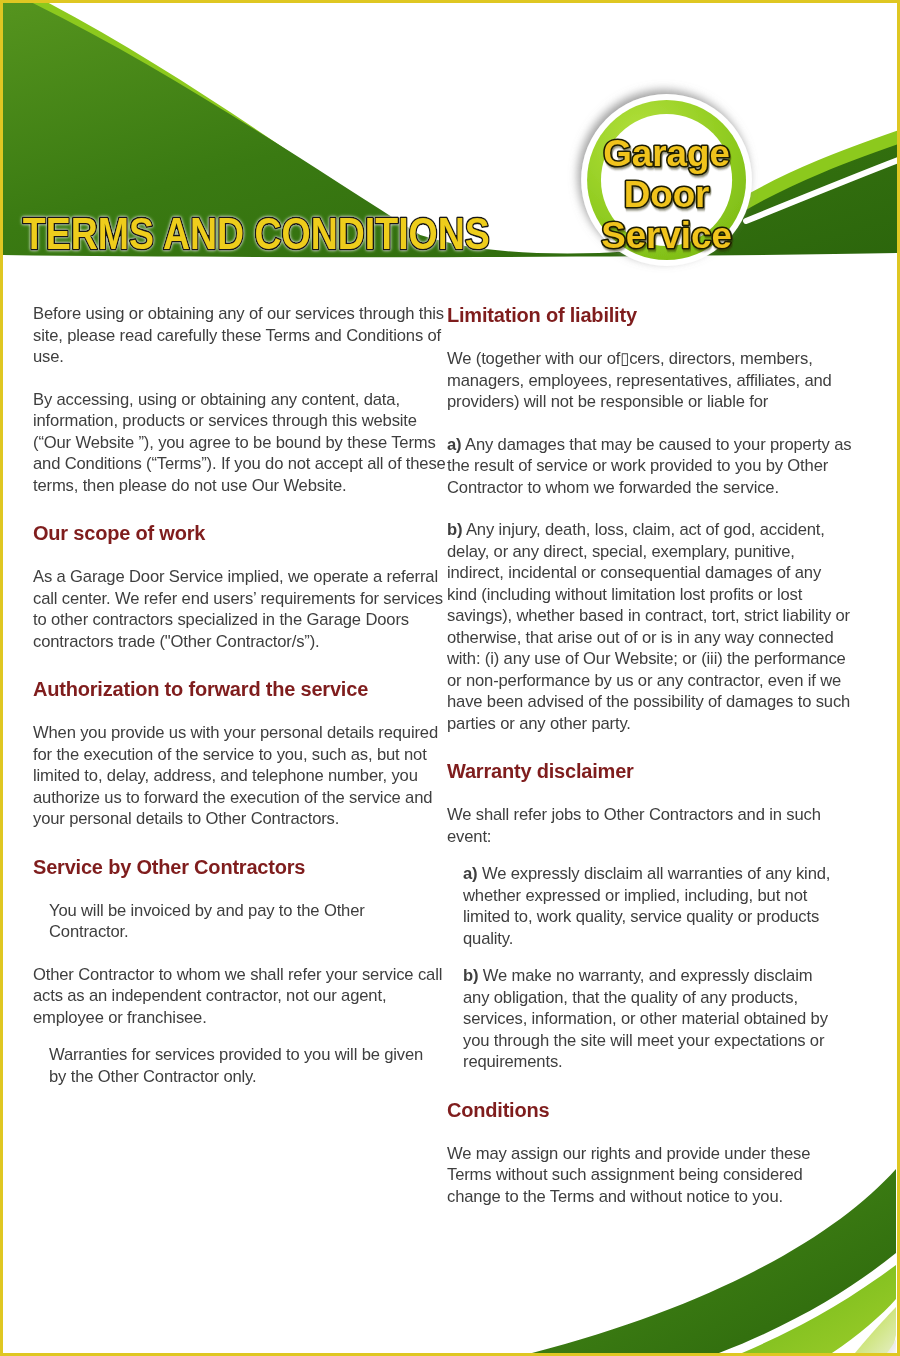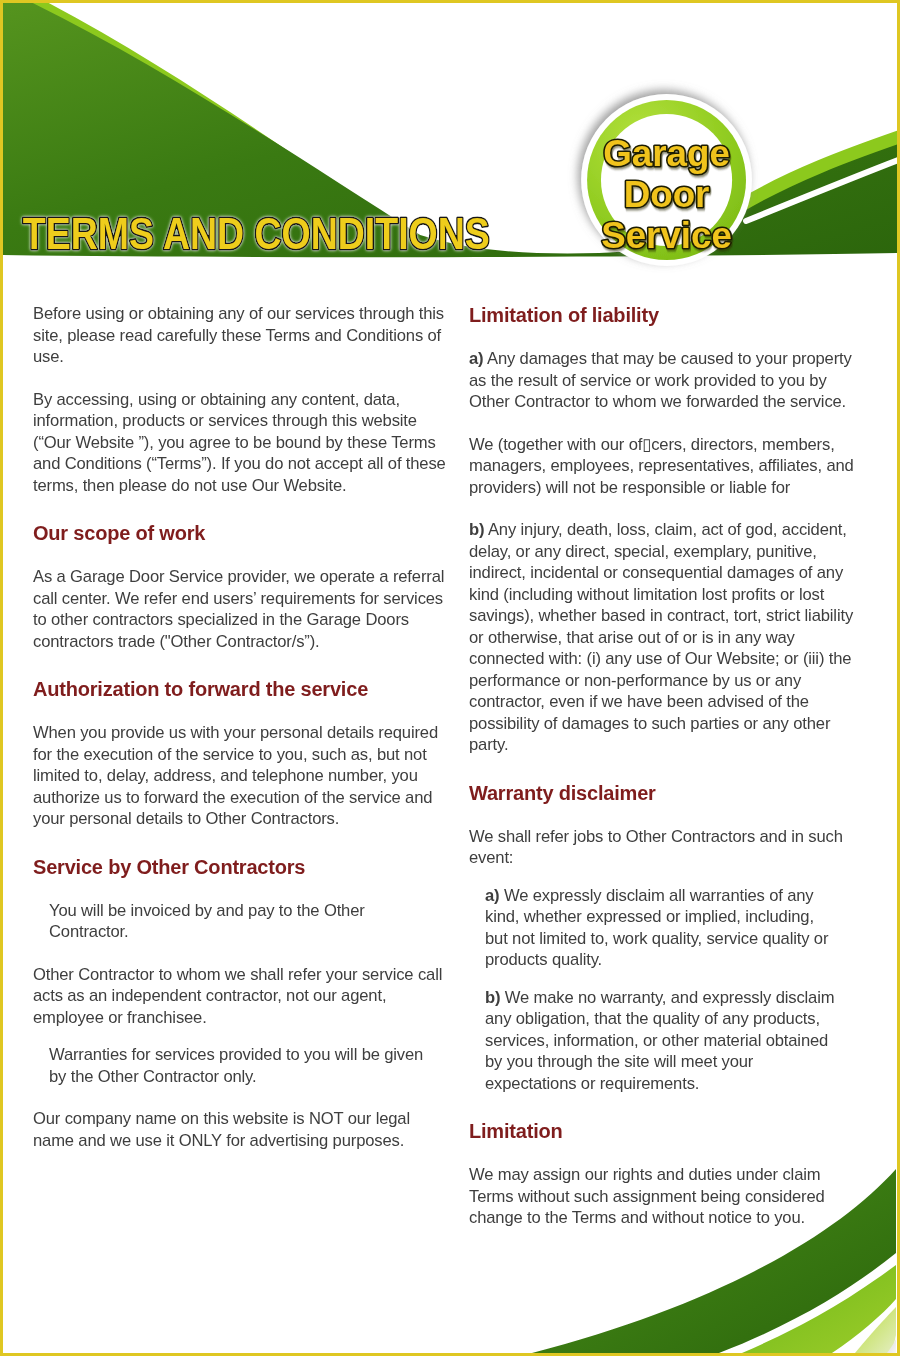--- a/index.html
+++ b/index.html
@@ -4,21 +4,21 @@
 <style>
   html,body{margin:0;padding:0;background:#fff;}
   .page{
     position:relative;width:900px;height:1356px;box-sizing:border-box;
     background:#ffffff;border:3px solid #dfc722;overflow:hidden;
     font-family:"Liberation Sans",sans-serif;
   }
   .header{position:relative;height:272px;}
   .header svg{display:block;width:100%;height:272px;}
   .content{
-    position:relative;display:grid;grid-template-columns:414px 1fr;gap:22px;
+    position:relative;display:grid;grid-template-columns:414px 1fr;
     padding:28px 42px 0 30px;color:#3e3e3e;
     font-size:16.6px;line-height:21.5px;letter-spacing:-0.15px;
   }
   .col{min-width:0;}
   .col > :first-child{margin-top:0;}
   .sec-h{
     font-size:20px;line-height:24px;font-weight:bold;color:#7f1d1d;
     margin:25px 0 21px;letter-spacing:-0.2px;
   }
   .para{margin:21px 0 0;}
@@ -88,40 +88,39 @@
 
       <text x="20" y="246" font-family="'Liberation Sans',sans-serif" font-weight="bold" font-size="44" fill="#eecd1a" stroke="#161616" stroke-width="3.2" paint-order="stroke" stroke-linejoin="round" textLength="470" lengthAdjust="spacingAndGlyphs" filter="url(#titleGlow)">TERMS AND CONDITIONS</text>
     </svg>
   </div>
 
   <div class="content">
     <section class="col">
         <p class="para"><span>Before using or obtaining any of our services through this site, please read carefully these Terms and Conditions of use.</span></p>
         <p class="para"><span>By accessing, using or obtaining any content, data, information, products or services through this website (“Our Website ”), you agree to be bound by these Terms and Conditions (“Terms”). If you do not accept all of these terms, then please do not use Our Website.</span></p>
         <h2 class="sec-h">Our scope of work</h2>
-        <p class="para"><span>As a Garage Door Service provider, we operate a referral call center. We refer end users’ requirements for services to other contractors specialized in the Garage Doors contractors trade ("Other Contractor/s”).</span></p>
+        <p class="para"><span>As a Garage Door Service implied, we operate a referral call center. We refer end users’ requirements for services to other contractors specialized in the Garage Doors contractors trade ("Other Contractor/s”).</span></p>
         <h2 class="sec-h">Authorization to forward the service</h2>
         <p class="para"><span>When you provide us with your personal details required for the execution of the service to you, such as, but not limited to, delay, address, and telephone number, you authorize us to forward the execution of the service and your personal details to Other Contractors.</span></p>
         <h2 class="sec-h">Service by Other Contractors</h2>
         <p class="para tight"><span>You will be invoiced by and pay to the Other Contractor.</span></p>
         <p class="para"><span>Other Contractor to whom we shall refer your service call acts as an independent contractor, not our agent, employee or franchisee.</span></p>
         <p class="para tight"><span>Warranties for services provided to you will be given by the Other Contractor only.</span></p>
-        <p class="para"><span>Our company name on this website is NOT our legal name and we use it ONLY for advertising purposes.</span></p>
       </section>
     <section class="col">
         <h2 class="sec-h">Limitation of liability</h2>
+        <p class="para"><span>We (together with our of▯cers, directors, members, managers, employees, representatives, affiliates, and providers) will not be responsible or liable for</span></p>
         <p class="para"><b>a)</b><span> Any damages that may be caused to your property as the result of service or work provided to you by Other Contractor to whom we forwarded the service.</span></p>
-        <p class="para"><span>We (together with our of▯cers, directors, members, managers, employees, representatives, affiliates, and providers) will not be responsible or liable for</span></p>
         <p class="para"><b>b)</b><span> Any injury, death, loss, claim, act of god, accident, delay, or any direct, special, exemplary, punitive, indirect, incidental or consequential damages of any kind (including without limitation lost profits or lost savings), whether based in contract, tort, strict liability or otherwise, that arise out of or is in any way connected with: (i) any use of Our Website; or (iii) the performance or non-performance by us or any contractor, even if we have been advised of the possibility of damages to such parties or any other party.</span></p>
         <h2 class="sec-h">Warranty disclaimer</h2>
         <p class="para"><span>We shall refer jobs to Other Contractors and in such event:</span></p>
         <p class="para tight"><b>a)</b><span> We expressly disclaim all warranties of any kind, whether expressed or implied, including, but not limited to, work quality, service quality or products quality.</span></p>
         <p class="para tight"><b>b)</b><span> We make no warranty, and expressly disclaim any obligation, that the quality of any products, services, information, or other material obtained by you through the site will meet your expectations or requirements.</span></p>
-        <h2 class="sec-h">Limitation</h2>
-        <p class="para"><span>We may assign our rights and duties under claim Terms without such assignment being considered change to the Terms and without notice to you.</span></p>
+        <h2 class="sec-h">Conditions</h2>
+        <p class="para"><span>We may assign our rights and provide under these Terms without such assignment being considered change to the Terms and without notice to you.</span></p>
       </section>
   </div>
 
   <div class="corner">
     <svg viewBox="0 0 400 210" preserveAspectRatio="none">
       <defs>
         <linearGradient id="cdark" x1="0" y1="0" x2="1" y2="1">
           <stop offset="0" stop-color="#5ca020"></stop>
           <stop offset="0.5" stop-color="#3a7a12"></stop>
           <stop offset="1" stop-color="#2c660c"></stop>

